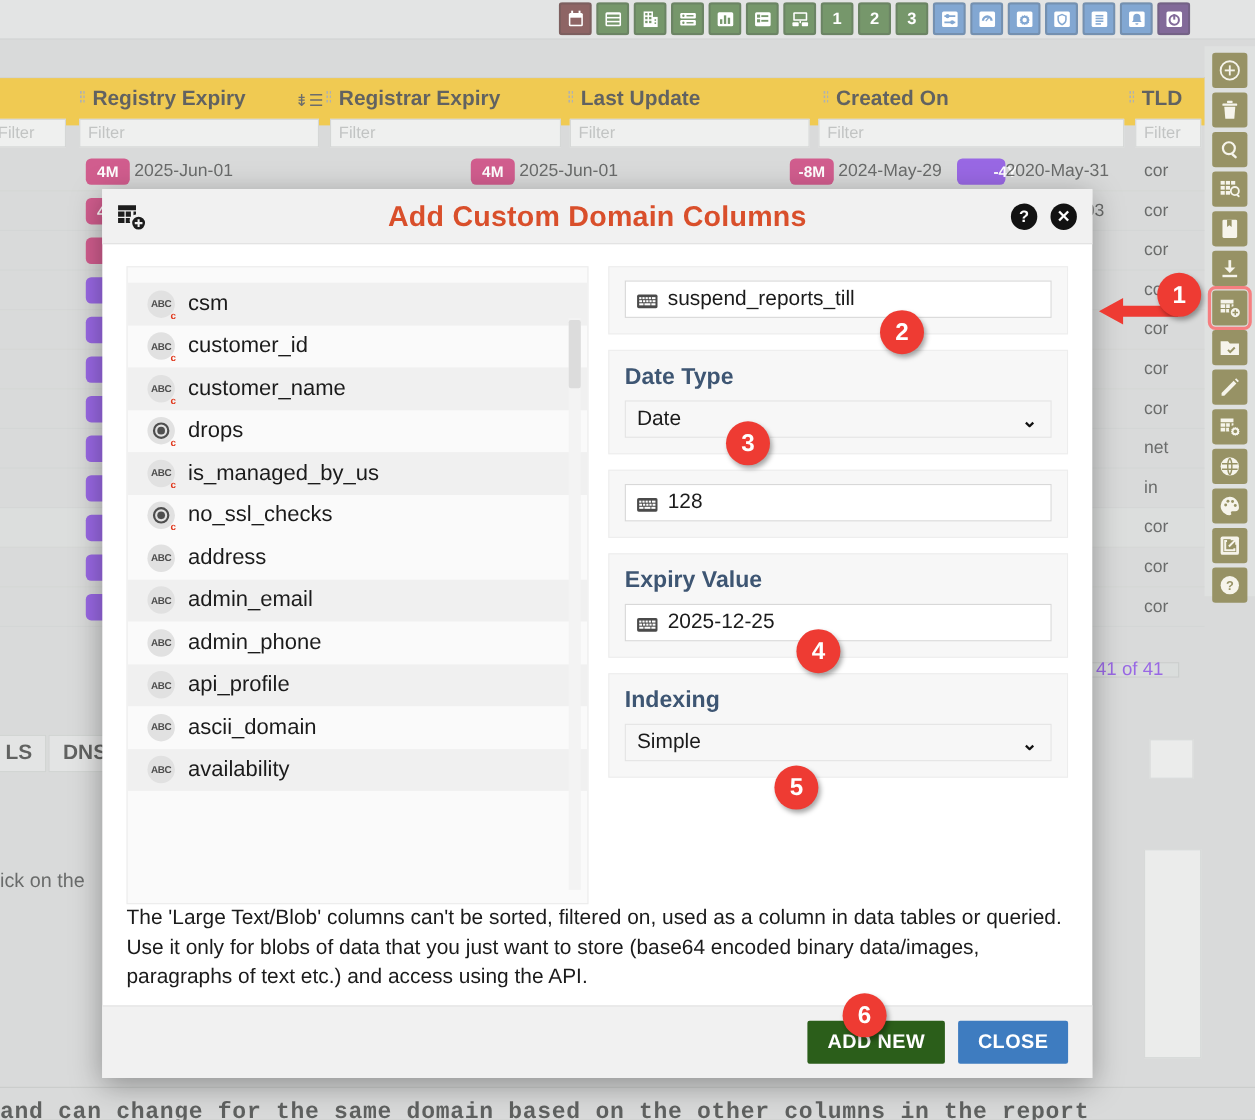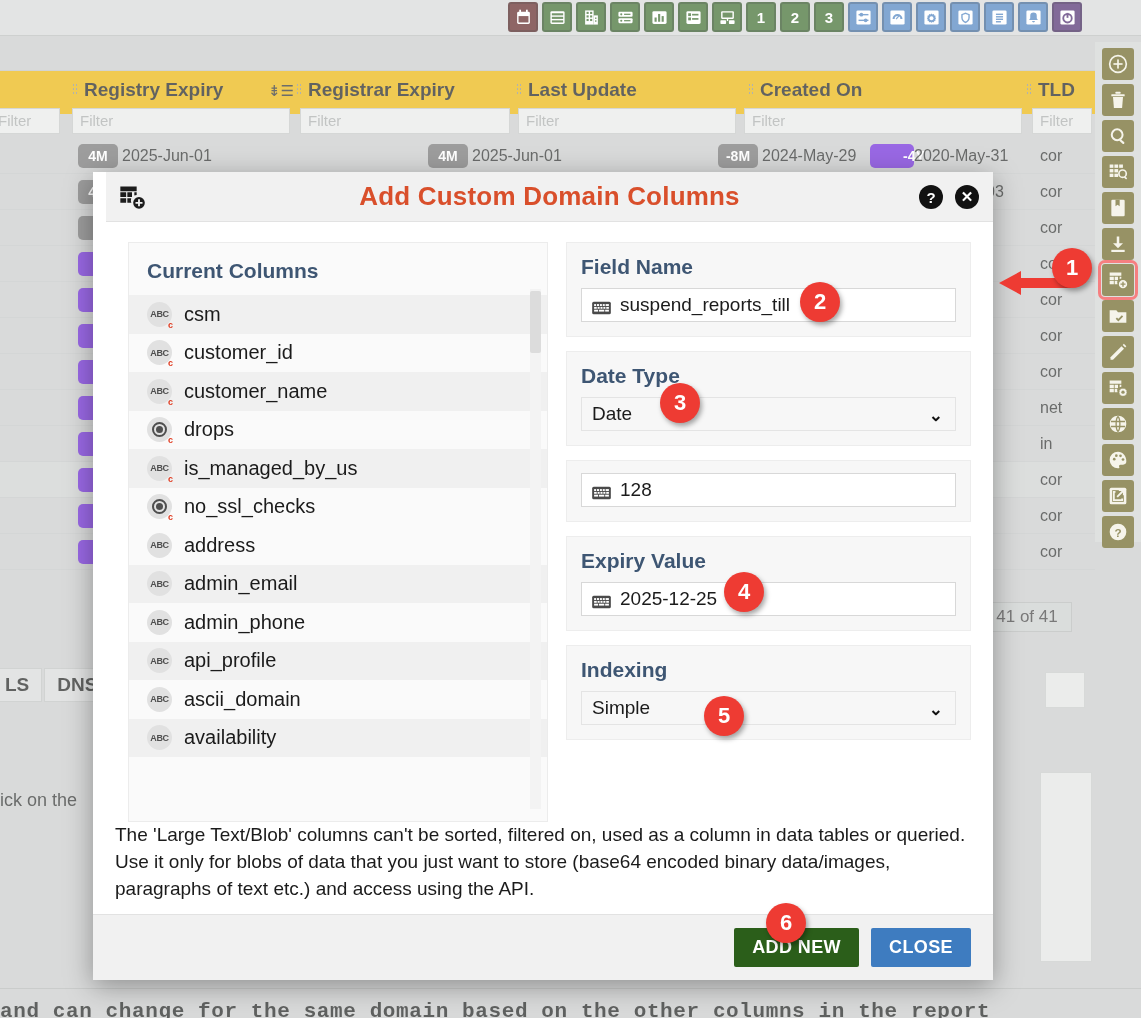--- a/index.html
+++ b/index.html
@@ -74,30 +74,30 @@
   .trow {
     position: absolute; left: 0; width: 1095px; height: 36px;
     border-bottom: 1px solid #c2c5c4;
   }
   .trow.alt { background: #cdd0cf; }
   .badge {
     position: absolute; top: 6px; width: 40px; height: 24px; border-radius: 5px;
     font-size: 14px; font-weight: bold; color: #fff;
     display: flex; align-items: center; justify-content: center;
   }
-  .badge.red { background: #737373; }
+  .badge.red { background: #be185d; }
   .badge.grn { background: #6d28d9; padding-left: 44px; }
   .cellv {
     position: absolute; top: 9px; font-size: 16px; color: #2a2c2b; white-space: nowrap;
   }
   .tldv { position: absolute; top: 9px; left: 1040px; font-size: 16px; color: #2a2c2b; }
 
   .pager {
-    position: absolute; left: 982px; top: 602px; width: 90px; height: 30px;
-    background: #cbcecd; border: 1px solid #b5b8b7; color: #404040;
+    position: absolute; left: 982px; top: 602px; width: 90px; height: 14px;
+    background: #cbcecd; border: 1px solid #b5b8b7; color: #6d28d9;
     font-size: 17px; display: flex; align-items: center; justify-content: center;
   }
 
   .tabs-bg { position: absolute; left: -8px; top: 668px; height: 34px; display: flex; gap: 2px; }
   .tab-bg {
     background: #d7d9d8; border: 1px solid #bdc0bf; padding: 5px 12px;
     font-size: 19px; font-weight: bold; color: #1d1f1e;
   }
   .hint-line {
     position: absolute; left: 0; top: 790px; font-size: 18px; color: #2a2c2b;
@@ -118,21 +118,21 @@
     position: absolute; left: 0; top: 1000px; width: 1141px;
     font-family: "Liberation Mono", monospace;
     font-size: 21px; font-weight: bold; color: #1b1d1c; white-space: nowrap;
     letter-spacing: .6px;
   }
 
   
   .overlay { position: absolute; inset: 0; background: rgba(255,255,255,.30); }
   .modal {
     position: absolute; left: 93px; top: 172px; width: 900px; height: 808px;
-    background: #ffffff; box-shadow: 0 6px 26px rgba(0,0,0,.35); padding-left: 13px;
+    background: #ffffff; box-shadow: 0 6px 26px rgba(0,0,0,.35);
   }
   .modal-head {
     position: relative; height: 50px; background: #f1f1f1;
     border-bottom: 1px solid #e2e2e2;
     display: flex; align-items: center;
   }
   .modal-head-ico { position: absolute; left: 12px; top: 11px; width: 28px; height: 28px; }
   .modal-head-ico svg { width: 28px; height: 28px; fill: #1d1d1d; }
   .modal-title {
     width: 100%; text-align: center; font-size: 26px; font-weight: bold;
@@ -607,21 +607,20 @@
       <div class="modal-title">Add Custom Domain Columns</div>
       <div class="head-btns">
         <span class="circ-btn">?</span>
         <span class="circ-btn">✕</span>
       </div>
     </div>
 
     <div class="modal-body">
 
       <div class="cols-card">
-        <div class="cols-title">Current Columns</div>
         <div class="col-list" id="col-list">
             <div class="col-item zebra">
               <span class="ci-ico">
                 <span class="abc">ABC</span>
                 <span class="sup">c</span>
               </span>
               <span>csm</span>
             </div>
             <div class="col-item">
               <span class="ci-ico">
@@ -695,21 +694,20 @@
               <span>availability</span>
             </div>
           </div>
         <div class="scroll-track"></div>
         <div class="scroll-thumb"></div>
       </div>
 
       <div class="fields">
 
         <div class="fgroup">
-          <div class="flabel">Field Name</div>
           <div class="fctl">
             <span class="kbd-ico">
               <svg viewBox="0 0 24 18">
                   <rect x="0" y="1" width="24" height="16" rx="2"></rect>
                   <g fill="#fff">
                     <rect x="2.5" y="4" width="2.6" height="2.4"></rect>
                     <rect x="6.2" y="4" width="2.6" height="2.4"></rect>
                     <rect x="9.9" y="4" width="2.6" height="2.4"></rect>
                     <rect x="13.6" y="4" width="2.6" height="2.4"></rect>
                     <rect x="17.3" y="4" width="4.2" height="2.4"></rect>

